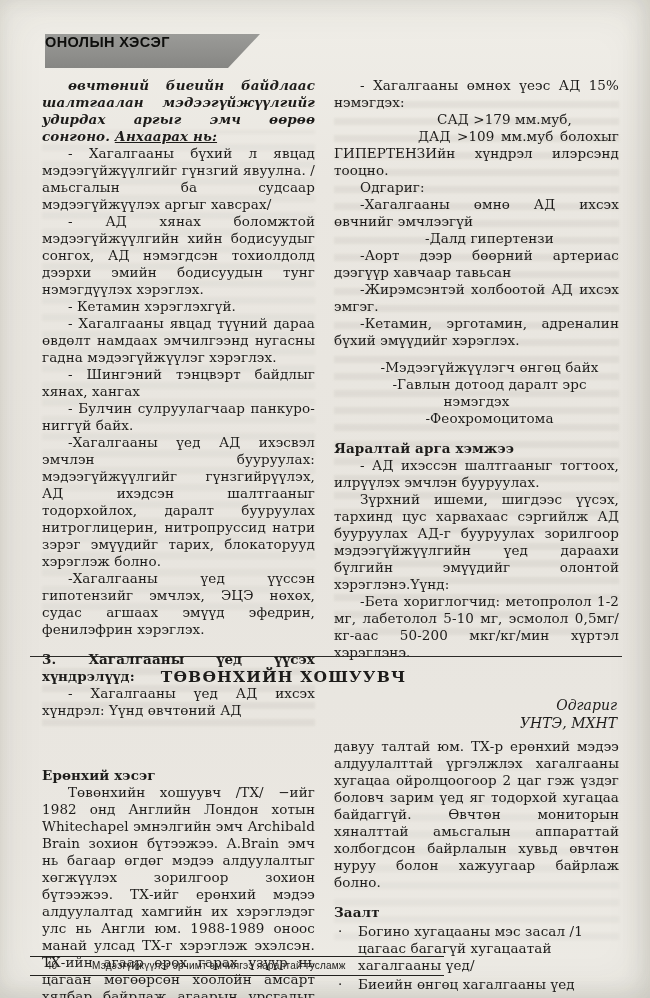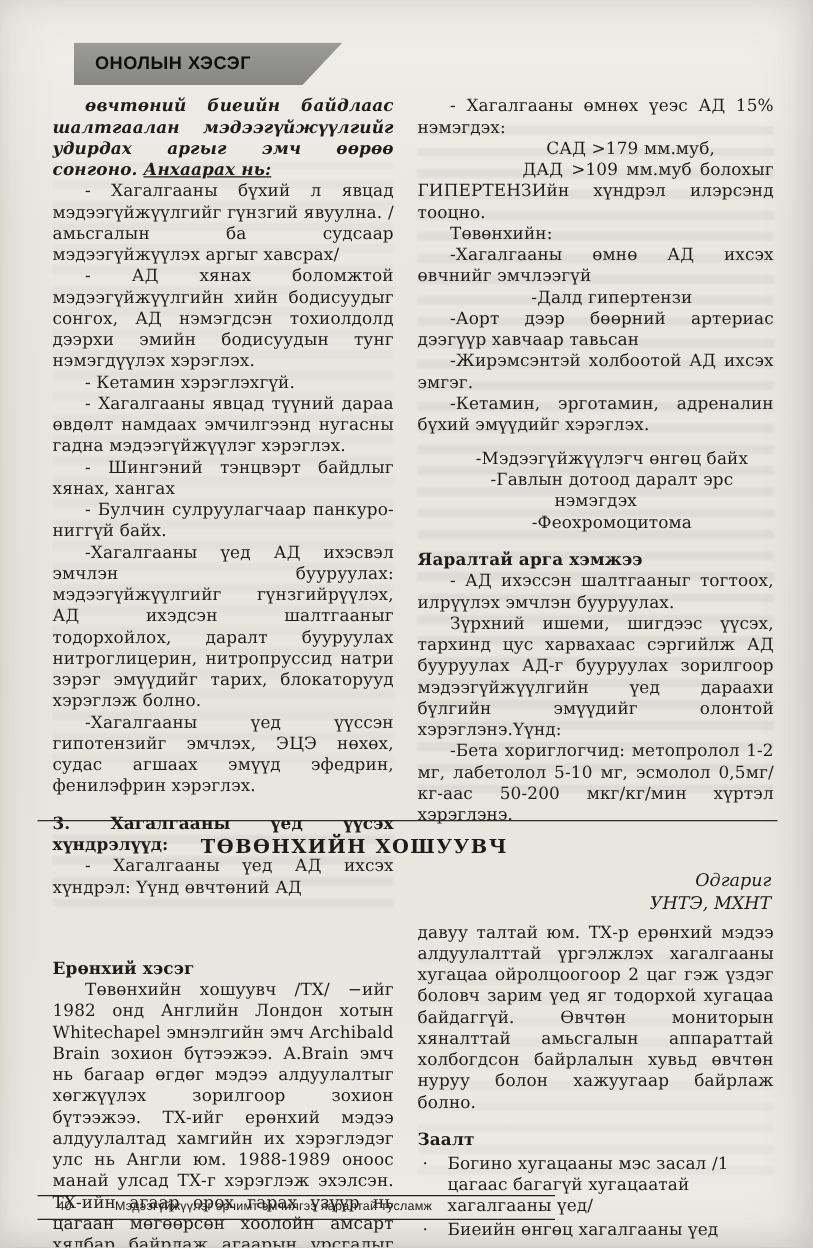--- a/index.html
+++ b/index.html
@@ -8,24 +8,24 @@
     background:linear-gradient(180deg,#f0eee8 0%,#eae7e1 18%,#e8e5df 55%,#eae7e1 85%,#edebe5 100%);
     box-shadow:inset 0 0 46px rgba(60,55,40,.10), inset -10px 0 22px rgba(60,55,40,.07), inset 0 -8px 18px rgba(60,55,40,.05);
     font-family:"DejaVu Serif",serif;color:#1d1c1a;
   }
   
   .bleed{position:absolute;pointer-events:none;filter:blur(1px);
     background:repeating-linear-gradient(0deg,rgba(108,102,88,.075) 0 7px,rgba(0,0,0,0) 7px 17px);}
   .bleed.light{background:repeating-linear-gradient(0deg,rgba(108,102,88,.045) 0 7px,rgba(0,0,0,0) 7px 17px);}
 
   .banner{
-    position:absolute;left:59px;top:34px;width:215px;height:34px;
+    position:absolute;left:45px;top:34px;width:215px;height:34px;
     background:linear-gradient(180deg,#9b9b98,#868683);
     clip-path:polygon(0 0,100% 0,calc(100% - 32px) 100%,0 100%);
-    display:flex;align-items:center;padding-left:17px;box-sizing:border-box;
+    display:flex;box-sizing:border-box;
   }
   .banner span{font-family:"Liberation Sans",sans-serif;font-weight:700;font-size:14.5px;
     letter-spacing:.4px;color:#0e0e0c;}
 
   .col{position:absolute;text-align:justify;font-size:13.5px;line-height:17px;letter-spacing:.1px;}
   .s1-left{left:42px;top:77px;width:273px;}
   .s1-right{left:334px;top:77px;width:285px;}
   .s2-left{left:42px;top:767px;width:273px;}
   .s2-right{left:334px;top:738px;width:285px;}
 
@@ -86,21 +86,21 @@
     <p>-Хагалгааны үед АД ихэсвэл эмчлэн бууруулах: мэдээгүйжүүлгийг гүнзгийрүүлэх, АД ихэдсэн шалтгааныг тодорхойлох, даралт бууруулах нитроглицерин, нитропруссид натри зэрэг эмүүдийг тарих, блокаторууд хэрэглэж болно.</p>
     <p>-Хагалгааны үед үүссэн гипотензийг эмчлэх, ЭЦЭ нөхөх, судас агшаах эмүүд эфедрин, фенилэфрин хэрэглэх.</p>
     <p class="bold flush gap-top-lg">3. Хагалгааны үед үүсэх хүндрэлүүд:</p>
     <p>- Хагалгааны үед АД ихсэх хүндрэл: Үүнд өвчтөний АД</p>
   </div>
 
   <div class="col s1-right">
     <p>- Хагалгааны өмнөх үеэс АД 15% нэмэгдэх:</p>
     <p class="ind56 left-align">САД &gt;179 мм.муб,</p>
     <p class="ind84">ДАД &gt;109 мм.муб болохыг ГИПЕРТЕНЗИйн хүндрэл илэрсэнд тооцно.</p>
-    <p>Төвөнхийн:</p>
+    <p>Одгариг:</p>
     <p>-Хагалгааны өмнө АД ихсэх өвчнийг эмчлээгүй</p>
     <p class="left-align">-Далд гипертензи</p>
     <p>-Аорт дээр бөөрний артериас дээгүүр хавчаар тавьсан</p>
     <p>-Жирэмсэнтэй холбоотой АД ихсэх эмгэг.</p>
     <p>-Кетамин, эрготамин, адреналин бүхий эмүүдийг хэрэглэх.</p>
     <p class="left-align gap-top">-Мэдээгүйжүүлэгч өнгөц байх</p>
     <p class="left-align">-Гавлын дотоод даралт эрс нэмэгдэх</p>
     <p class="left-align">-Феохромоцитома</p>
     <p class="bold flush gap-top-lg">Яаралтай арга хэмжээ</p>
     <p>- АД ихэссэн шалтгааныг тогтоох, илрүүлэх эмчлэн бууруулах.</p>

